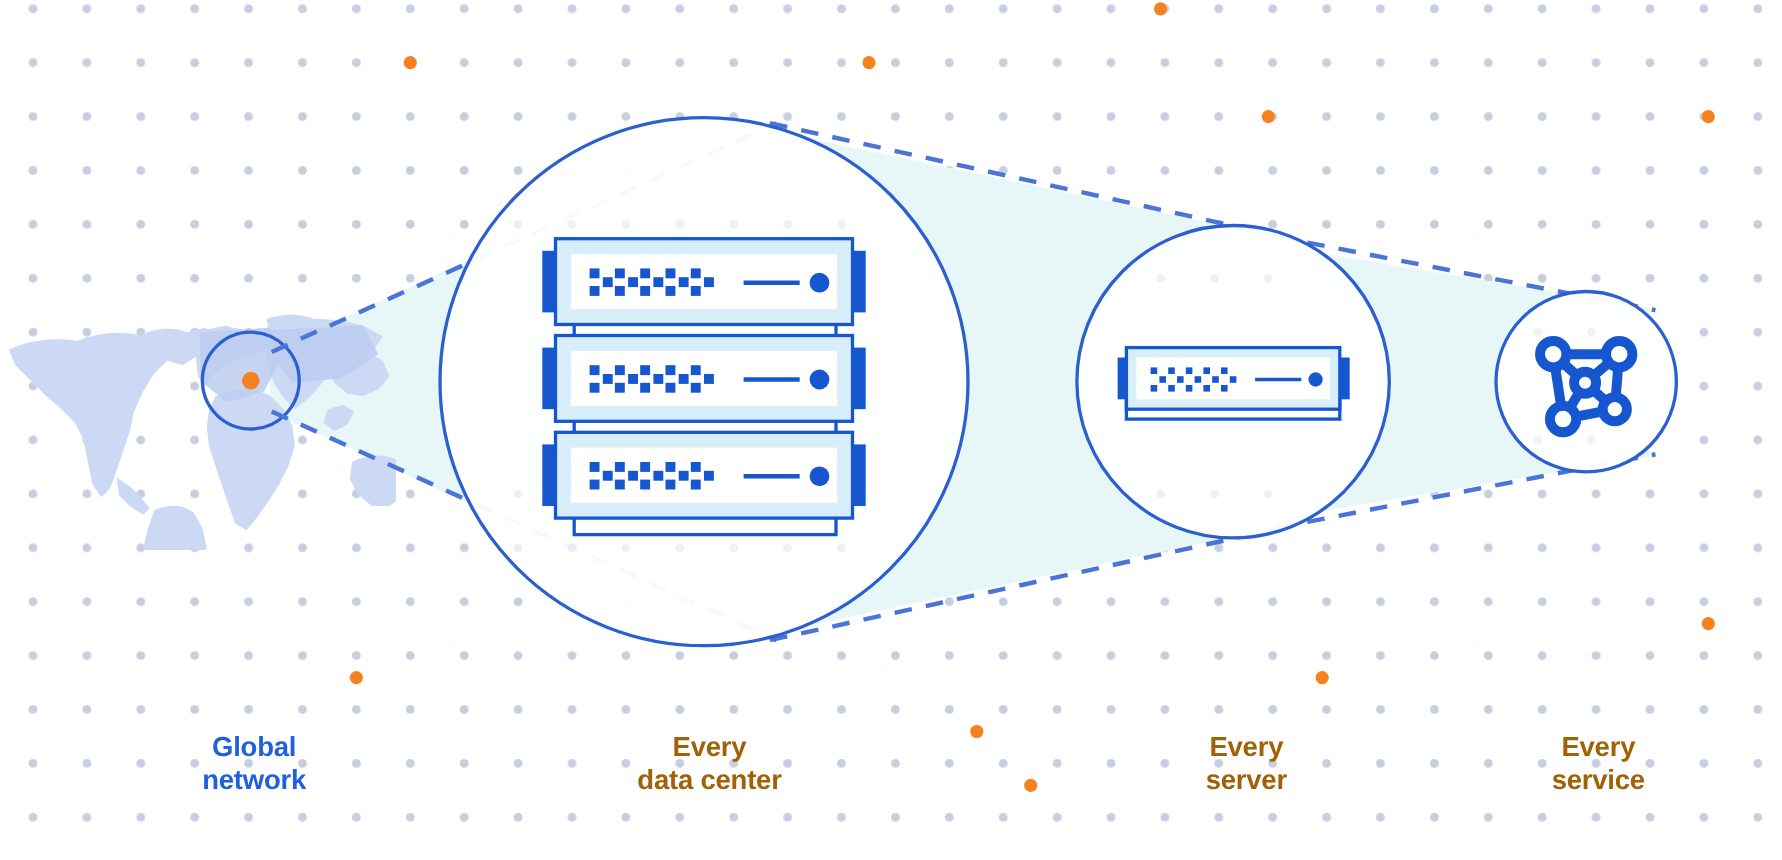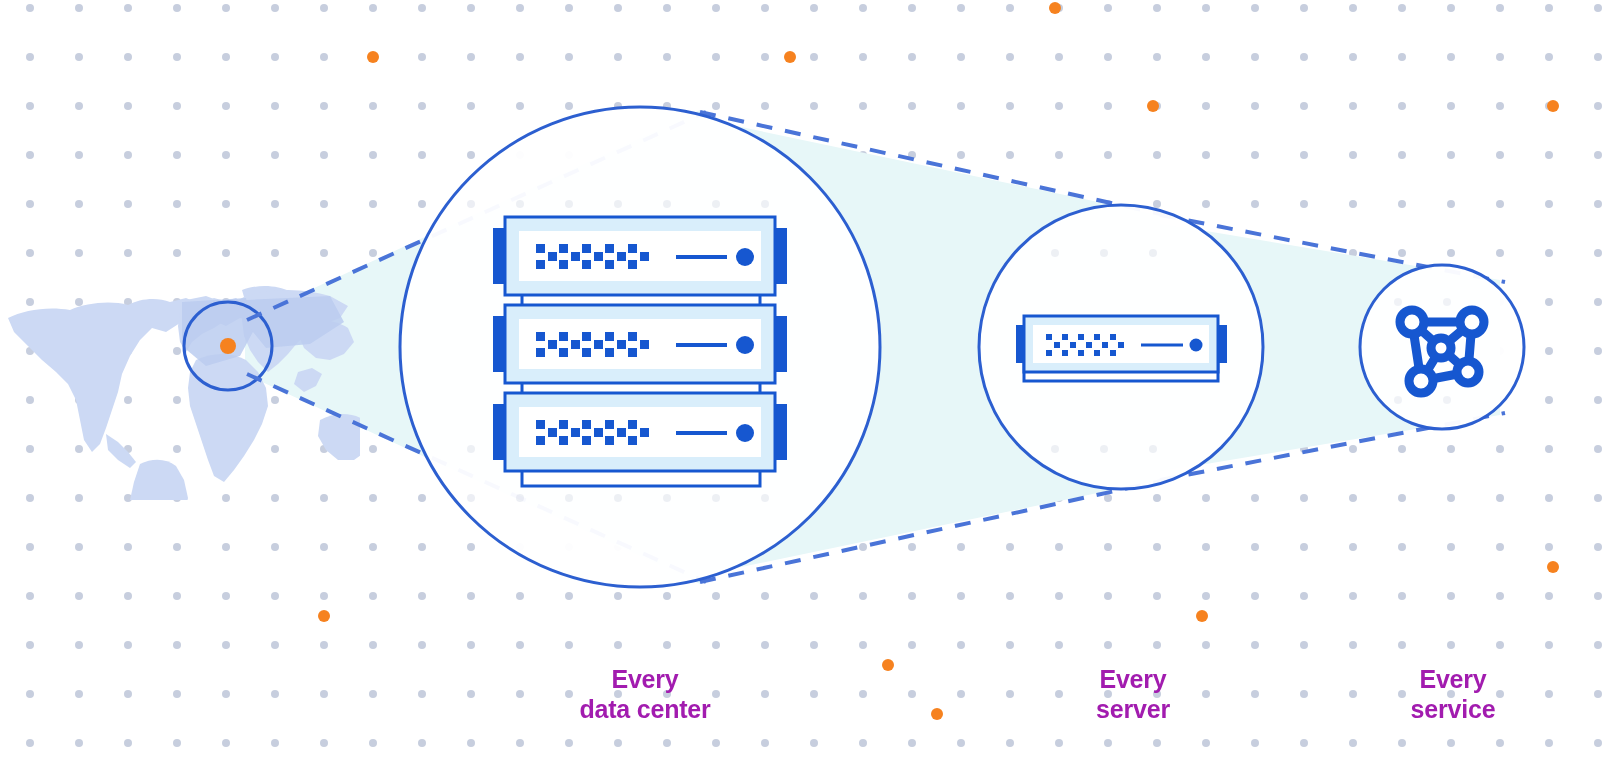--- a/index.html
+++ b/index.html
@@ -28,21 +28,21 @@
     position: absolute;
     text-align: center;
     font-family: "Liberation Sans", sans-serif;
     font-size: 25px;
     line-height: 30px;
     font-weight: 700;
     letter-spacing: -0.2px;
     white-space: pre-line;
     user-select: none;
   }
-  .label-dark { color: #a21caf; }
+  .label-dark { color: #a16207; }
   .label-blue { color: #1f5fe0; }
 
   #label-global   { left: 126px;  top: 664px; width: 210px; }
   #label-dc       { left: 530px;  top: 664px; width: 230px; }
   #label-server   { left: 1028px; top: 664px; width: 210px; }
   #label-service  { left: 1348px; top: 664px; width: 210px; }
 </style>
 </head>
 <body>
 
@@ -333,20 +333,22 @@
 
       <circle cx="1412" cy="322" r="12" fill="#ffffff" stroke="#1657d0" stroke-width="9"></circle>
       <circle cx="1472" cy="322" r="12" fill="#ffffff" stroke="#1657d0" stroke-width="9"></circle>
       <circle cx="1421" cy="381" r="12" fill="#ffffff" stroke="#1657d0" stroke-width="9"></circle>
       <circle cx="1468" cy="372" r="11" fill="#ffffff" stroke="#1657d0" stroke-width="9"></circle>
       <circle cx="1441" cy="348" r="10" fill="#ffffff" stroke="#1657d0" stroke-width="9"></circle>
     </g>
 
   </svg>
 
+  <div class="label label-blue" id="label-global">Global
+network</div>
 
   <div class="label label-dark" id="label-dc">Every
 data center</div>
 
   <div class="label label-dark" id="label-server">Every
 server</div>
 
   <div class="label label-dark" id="label-service">Every
 service</div>
 

